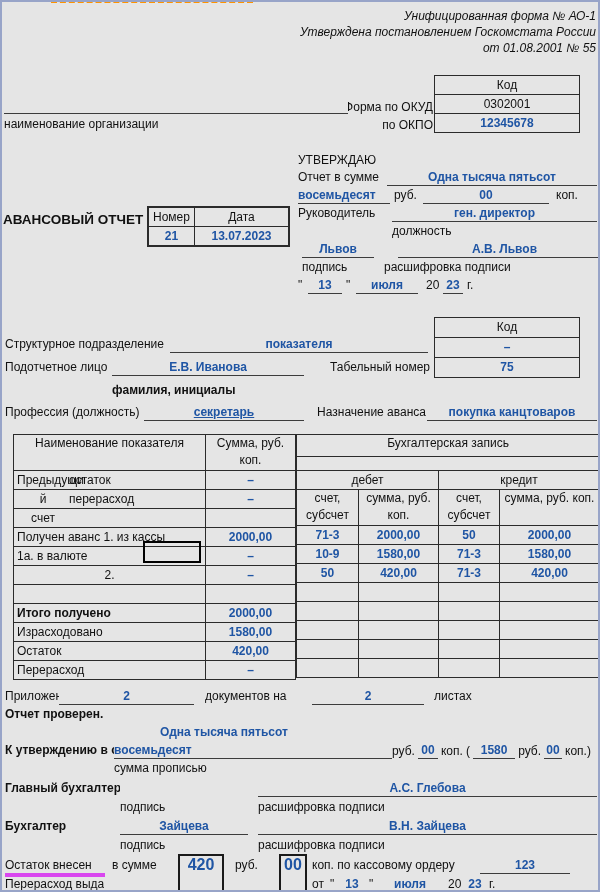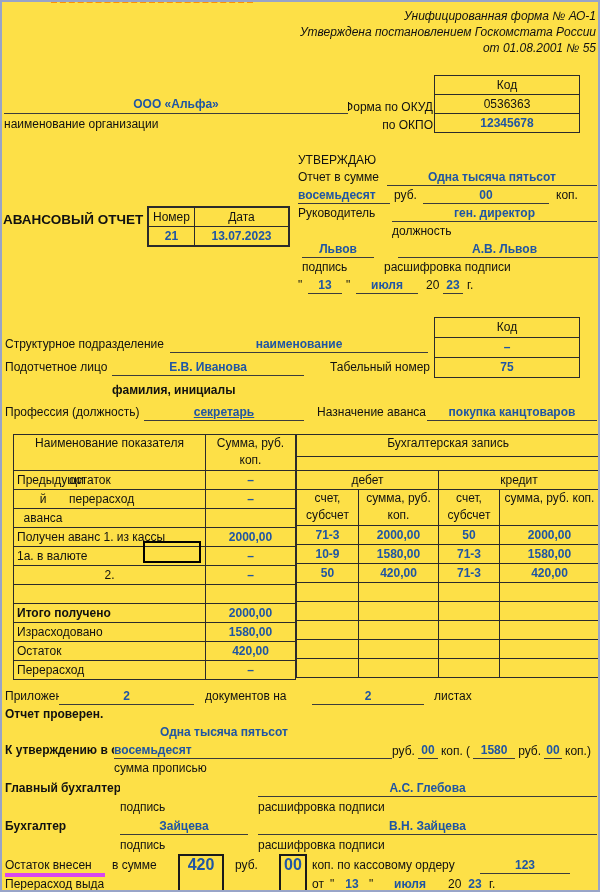--- a/index.html
+++ b/index.html
@@ -1,16 +1,16 @@
 <!DOCTYPE html>
 <html><head>
 <meta charset="utf-8">
 <style>
   html,body{margin:0;padding:0;background:#fff;}
-  .frame{position:relative;width:600px;height:892px;background:#fde047;
+  .frame{position:relative;width:600px;height:892px;background:#e5e5e5;
          border:2px solid #98a4c8;box-sizing:border-box;overflow:hidden;
          font-family:"Liberation Sans",sans-serif;color:#111;}
   .abs{position:absolute;}
   .lbl{font-size:12px;color:#111;white-space:nowrap;line-height:16px;}
   .it{font-style:italic;}
   .b{font-weight:700;}
   .val{color:#1f55a4;font-weight:700;}
   .fld{position:absolute;border-bottom:1px solid #3c3c3c;text-align:center;
        font-size:12px;height:16px;line-height:16px;white-space:nowrap;}
   .clip{position:absolute;overflow:hidden;height:16px;white-space:nowrap;}
@@ -38,38 +38,37 @@
 
 <div class="frame">
   <div class="orange-cut"></div>
 
   <div class="abs" style="left:180px;top:6px;width:414px;text-align:right;">
     <div class="lbl it">Унифицированная форма № АО-1</div>
     <div class="lbl it">Утверждена постановлением Госкомстата России</div>
     <div class="lbl it">от 01.08.2001 № 55</div>
   </div>
 
-  <div class="abs" style="left:2px;top:95px;width:344px;text-align:center;font-size:12px;"><span class="val">ООО «Альфа»</span></div>
   <div class="abs" style="left:2px;top:111px;width:344px;border-bottom:1px solid #3c3c3c;"></div>
   <div class="abs cap" style="left:2px;top:114px;width:344px;">наименование организации</div>
 
   <div class="clip-l lbl" style="left:346px;top:97px;width:85px;">
       <span>Форма по ОКУД</span>
     </div>
   <div class="clip-l lbl" style="left:346px;top:115px;width:85px;">
       <span>по ОКПО</span>
     </div>
 
   <table class="codebox" style="left:432px;top:73px;width:146px;">
     <tbody>
         <tr>
           <td>Код</td>
         </tr>
     <tr>
-          <td>0536363</td>
+          <td>0302001</td>
         </tr>
     <tr>
           <td class="num">12345678</td>
         </tr>
   </tbody>
     </table>
 
   <div class="abs lbl" style="left:296px;top:150px;">УТВЕРЖДАЮ</div>
 
   <div class="clip lbl" style="left:296px;top:167px;width:89px;">Отчет в сумме</div>
@@ -119,21 +118,21 @@
     <tr>
           <td style="height:19px;" class="num">–</td>
         </tr>
     <tr>
           <td style="height:19px;" class="num">75</td>
         </tr>
   </tbody>
     </table>
 
   <div class="clip lbl" style="left:3px;top:334px;width:166px;">Структурное подразделение</div>
-  <div class="fld val" style="left:168px;top:334px;width:258px;">наименование</div>
+  <div class="fld val" style="left:168px;top:334px;width:258px;">показателя</div>
 
   <div class="clip lbl" style="left:3px;top:357px;width:105px;">Подотчетное лицо</div>
   <div class="fld val" style="left:110px;top:357px;width:192px;">Е.В. Иванова</div>
   <div class="clip-l lbl" style="left:305px;top:357px;width:123px;">
       <span>Табельный номер</span>
     </div>
 
   <div class="abs cap" style="left:110px;top:380px;width:192px;font-weight:bold;">фамилия, инициалы</div>
 
   <div class="clip lbl" style="left:3px;top:402px;width:139px;">Профессия (должность)</div>
@@ -167,21 +166,21 @@
             <div class="split">
               <span class="sa">й</span>
               <span class="sb">перерасход</span>
             </div>
           </td>
       <td class="num">–</td>
     </tr>
     <tr>
       <td>
             <div class="split">
-              <span class="sa">аванса</span>
+              <span class="sa">счет</span>
               <span class="sb"></span>
             </div>
           </td>
       <td class="num"></td>
     </tr>
     <tr>
       <td>Получен аванс 1. из кассы</td>
       <td class="num">2000,00</td>
     </tr>
     <tr>

